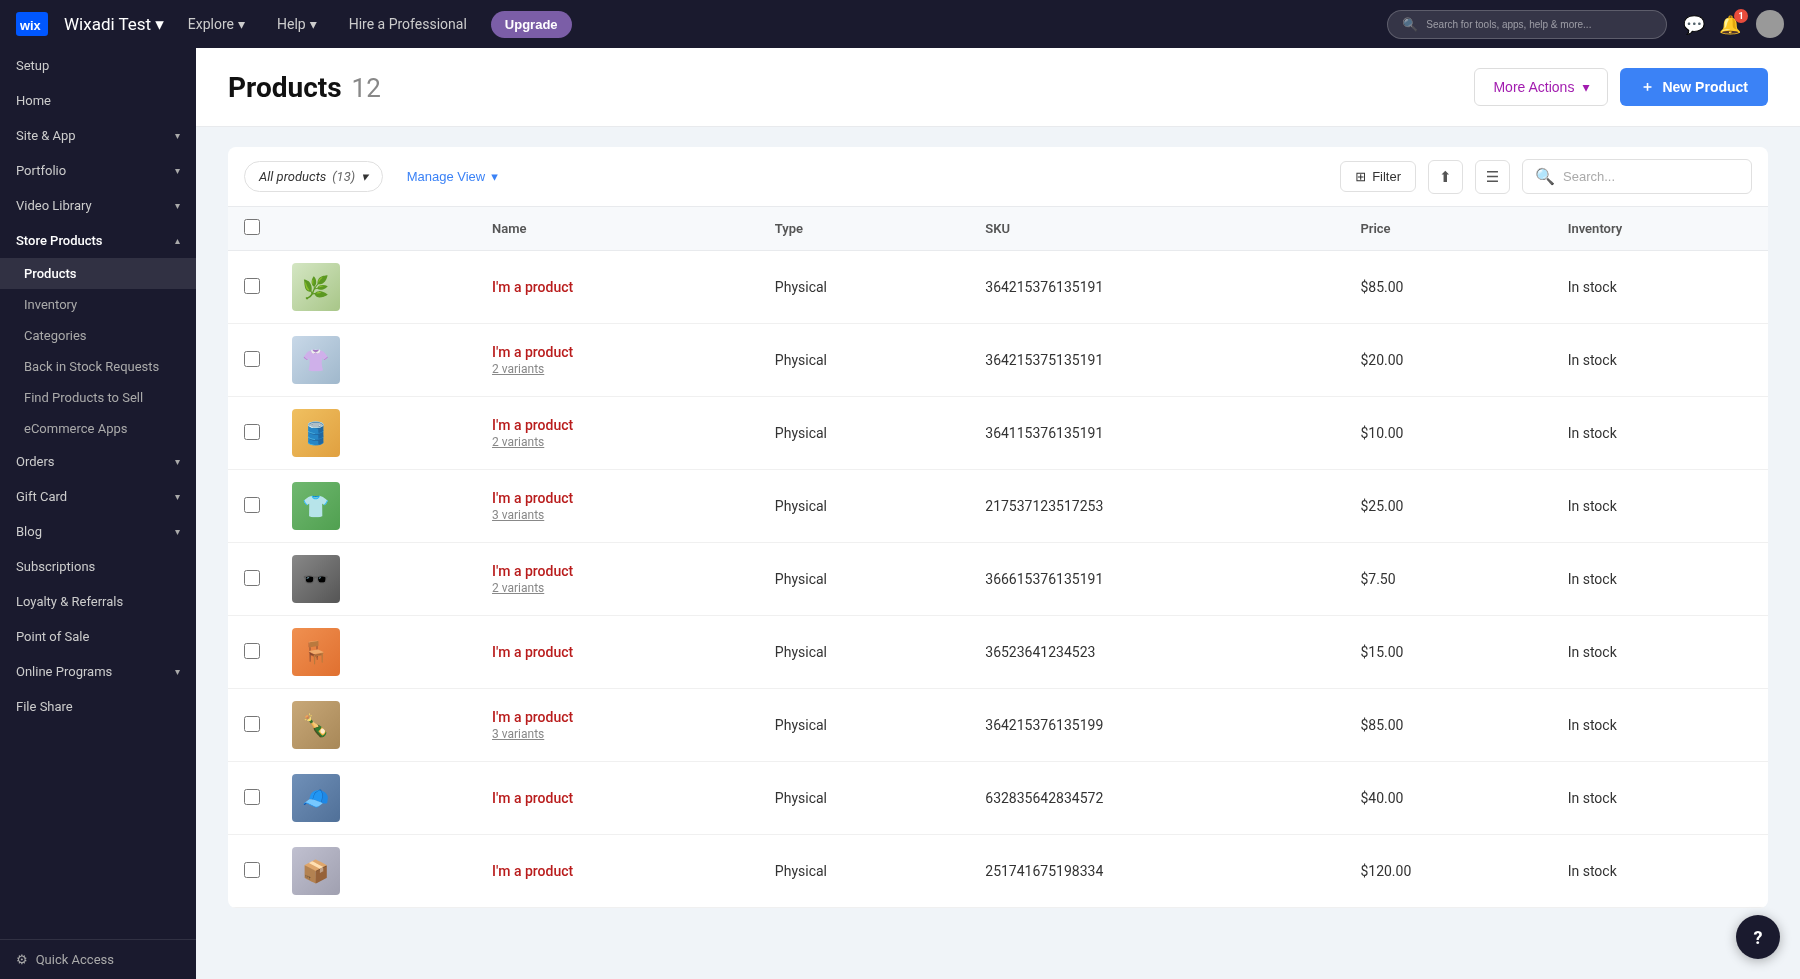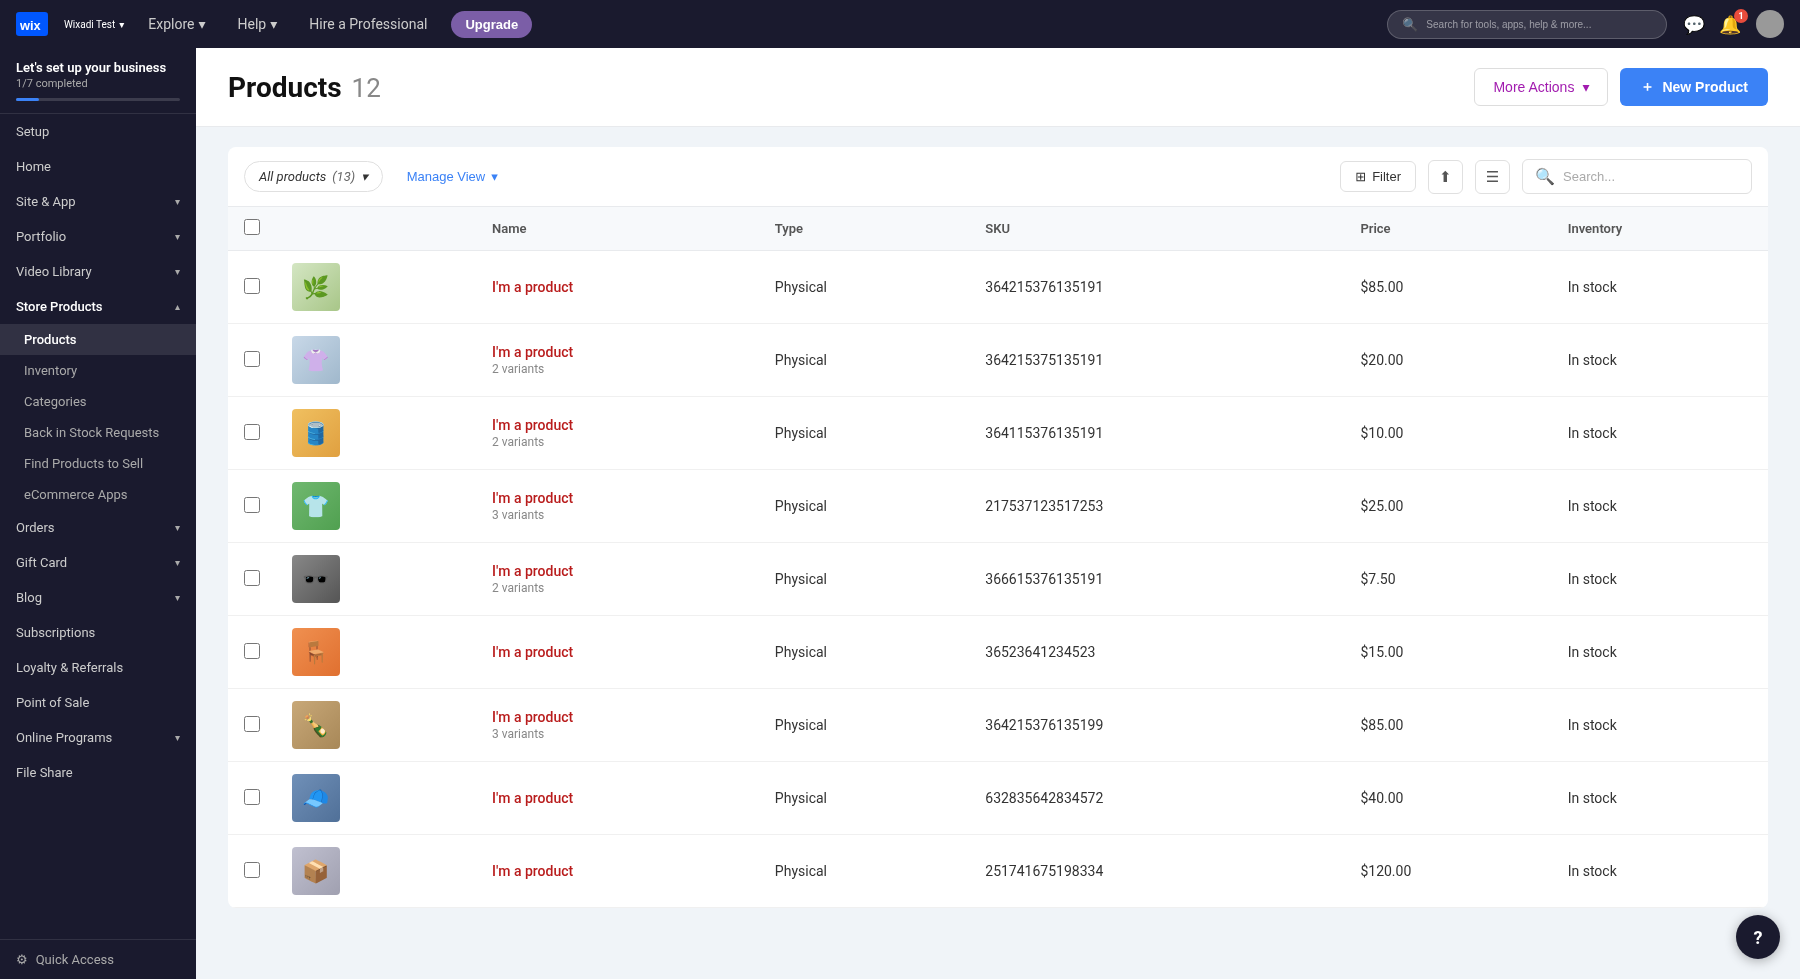--- a/index.html
+++ b/index.html
@@ -13,21 +13,21 @@
       padding: 0 16px;
       height: 48px;
       gap: 16px;
       flex-shrink: 0;
     }
     .wix-logo {
       display: flex; align-items: center; gap: 8px; color: white; font-weight: 700; font-size: 18px;
     }
     .wix-logo-icon { width: 32px; height: 24px; }
     .nav-workspace {
-      display: flex; align-items: center; gap: 4px; color: white; font-size: 10px; cursor: pointer;
+      display: flex; align-items: center; gap: 4px; color: white; font-size: 17px; cursor: pointer;
     }
     .nav-item {
       display: flex; align-items: center; gap: 4px; color: #ccc; font-size: 14px; cursor: pointer; padding: 4px 8px; border-radius: 4px;
     }
     .upgrade-btn {
       background: #7B5EA7; color: white; border: none; padding: 6px 14px; border-radius: 16px; font-size: 13px; font-weight: 600; cursor: pointer;
     }
     .nav-search {
       margin-left: auto; background: rgba(255,255,255,0.12); border: 1px solid rgba(255,255,255,0.2); border-radius: 20px; padding: 6px 14px; color: white; font-size: 13px; width: 280px; display: flex; align-items: center; gap: 8px;
     }
@@ -117,21 +117,21 @@
 
     
     .products-table { width: 100%; background: white; border-collapse: collapse; }
     .products-table thead tr { background: #f7f9fb; border-bottom: 1px solid #e8eaed; }
     .products-table th { padding: 12px 16px; text-align: left; font-size: 13px; font-weight: 600; color: #555; border-bottom: 1px solid #e8eaed; }
     .products-table th:first-child { width: 48px; }
     .products-table td { padding: 12px 16px; font-size: 14px; color: #333; border-bottom: 1px solid #f0f0f0; vertical-align: middle; }
     .products-table .checkbox-cell { width: 48px; }
 
     .product-name { font-weight: 500; color: #b91c1c; }
-    .product-variants { font-size: 12px; color: #888; margin-top: 2px; }
+    .product-variants { font-size: 12px; color: #888; margin-top: 2px; text-decoration: underline; }
     .in-stock { color: #2e7d32; }
     .product-thumb { width: 48px; height: 48px; border-radius: 4px; object-fit: cover; background: #e8e8e8; display: flex; align-items: center; justify-content: center; overflow: hidden; }
 
     
     input[type="checkbox"] { width: 16px; height: 16px; cursor: pointer; accent-color: #3b82f6; }
 
     
     .thumb-1 { background: linear-gradient(135deg, #d4e6c3, #a8c688); }
     .thumb-2 { background: linear-gradient(135deg, #c8d8e8, #a0b8cc); }
     .thumb-3 { background: linear-gradient(135deg, #f0c060, #e0a040); }
@@ -191,27 +191,20 @@
     </div>
     <div class="nav-icon">
       <div class="avatar"></div>
     </div>
   </div>
 </nav>
 
 <div class="main-layout">
 
   <aside class="sidebar">
-    <div class="sidebar-setup-banner">
-      <div class="setup-title">Let's set up your business</div>
-      <div class="setup-sub">1/7 completed</div>
-      <div class="setup-progress-bar">
-        <div class="setup-progress-fill"></div>
-      </div>
-    </div>
 
     <div class="sidebar-item">
       <span>Setup</span>
     </div>
     <div class="sidebar-item">
       <span>Home</span>
     </div>
     <div class="sidebar-item">
       <span>Site &amp; App</span>
       <span class="chevron">▾</span>

